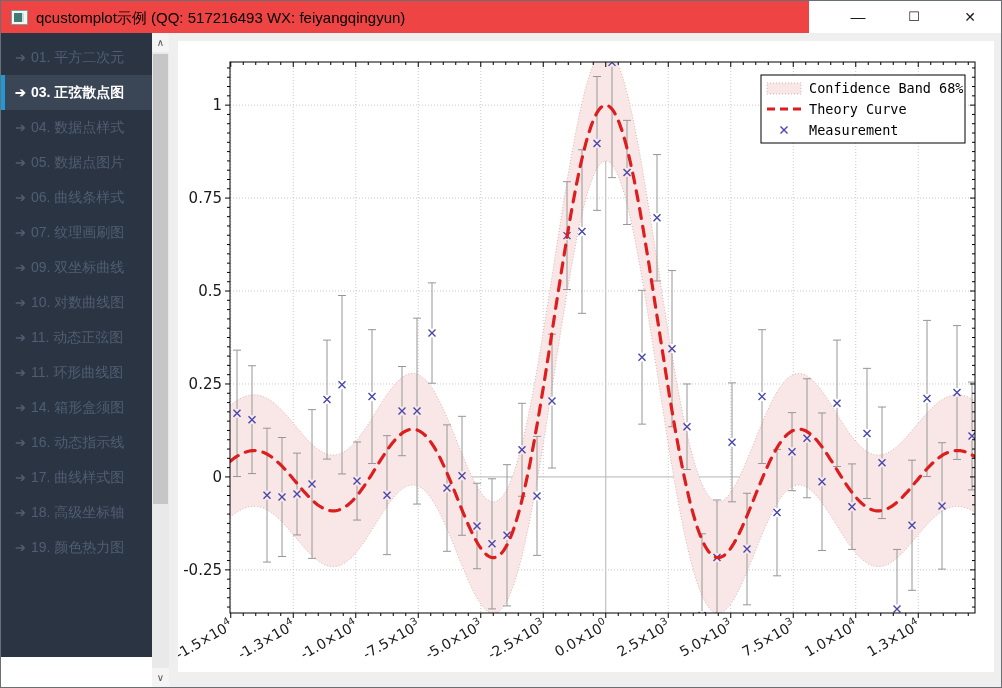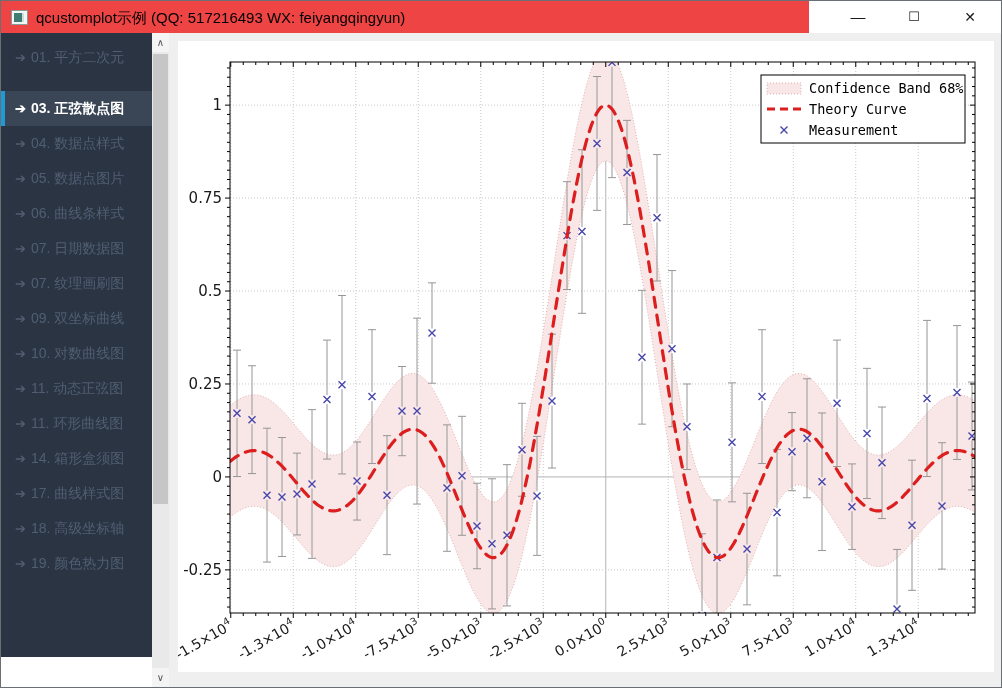--- a/index.html
+++ b/index.html
@@ -17,21 +17,21 @@
           font-size:13px;color:#1a1a1a;cursor:default;}
   .btn-min{left:829px;font-size:15px;}
   .btn-max{left:885px;}
   .btn-close{left:941px;font-size:14px;}
 
   
   .sidebar{position:absolute;left:1px;top:33px;width:151px;height:624px;background:#2a3442;overflow:hidden;}
   .side-item{position:relative;height:35px;line-height:35px;color:#515e72;font-size:14px;
              padding-left:14px;white-space:nowrap;cursor:default;}
   .side-item .arrow{display:inline-block;width:16px;font-size:13px;}
-  .side-item.selected{background:#3a4656;color:#ffffff;font-weight:bold;margin-top:16px;}
+  .side-item.selected{background:#3a4656;color:#ffffff;font-weight:bold;}
   .side-item.selected::before{content:"";position:absolute;left:0;top:0;width:4px;height:35px;background:#1e9ad6;}
   .side-list{padding-top:7px;}
 
   
   .sscroll{position:absolute;left:152px;top:33px;width:17px;height:654px;background:#e9e9e9;}
   .sscroll .sbtn{position:absolute;left:0;width:17px;height:19px;background:#f4f4f4;color:#555;
                  font-size:10px;text-align:center;line-height:19px;}
   .sscroll .up{top:0;}
   .sscroll .down{bottom:0;}
   .sscroll .thumb{position:absolute;left:1px;top:21px;width:15px;height:450px;background:#c6c6c6;}
@@ -54,27 +54,27 @@
   <div class="winbtn btn-close">✕</div>
 </div>
 
 <div class="sidebar">
   <div class="side-list" id="side-list">
       <div class="side-item"><span class="arrow">➔</span><span>01. 平方二次元</span></div>
       <div class="side-item selected"><span class="arrow">➔</span><span>03. 正弦散点图</span></div>
       <div class="side-item"><span class="arrow">➔</span><span>04. 数据点样式</span></div>
       <div class="side-item"><span class="arrow">➔</span><span>05. 数据点图片</span></div>
       <div class="side-item"><span class="arrow">➔</span><span>06. 曲线条样式</span></div>
-      <div class="side-item"><span class="arrow">➔</span><span>07. 日期数据图</span></div>
       <div class="side-item"><span class="arrow">➔</span><span>07. 纹理画刷图</span></div>
       <div class="side-item"><span class="arrow">➔</span><span>09. 双坐标曲线</span></div>
       <div class="side-item"><span class="arrow">➔</span><span>10. 对数曲线图</span></div>
       <div class="side-item"><span class="arrow">➔</span><span>11. 动态正弦图</span></div>
       <div class="side-item"><span class="arrow">➔</span><span>11. 环形曲线图</span></div>
       <div class="side-item"><span class="arrow">➔</span><span>14. 箱形盒须图</span></div>
+      <div class="side-item"><span class="arrow">➔</span><span>16. 动态指示线</span></div>
       <div class="side-item"><span class="arrow">➔</span><span>17. 曲线样式图</span></div>
       <div class="side-item"><span class="arrow">➔</span><span>18. 高级坐标轴</span></div>
       <div class="side-item"><span class="arrow">➔</span><span>19. 颜色热力图</span></div>
     </div>
 </div>
 
 <div class="sscroll">
   <div class="sbtn up">∧</div>
   <div class="thumb"></div>
   <div class="sbtn down">∨</div>

